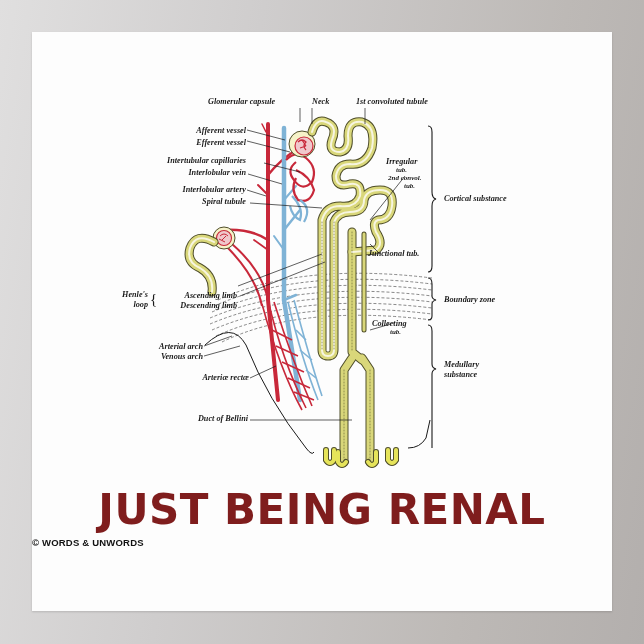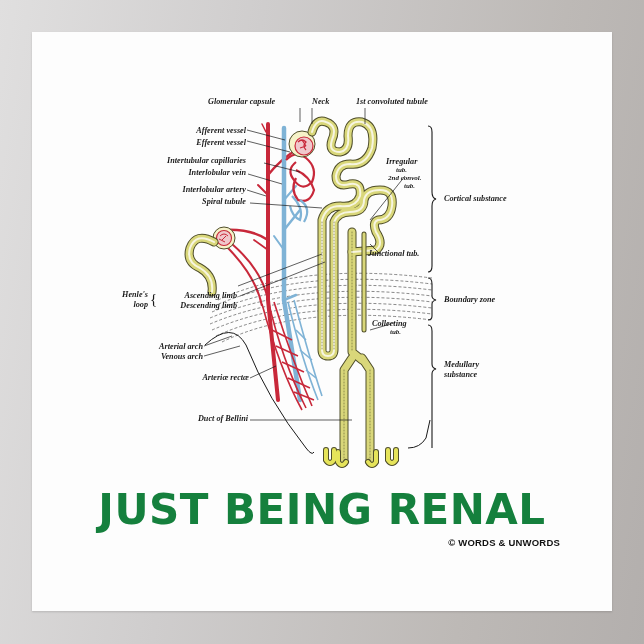--- a/index.html
+++ b/index.html
@@ -14,26 +14,26 @@
     background:#fdfdfd;
     box-shadow: 0 1px 2px rgba(0,0,0,0.15);
   }
   .diagram { position:absolute; left:0; top:0; width:644px; height:644px; }
   .lbl { font-family:"Liberation Serif", serif; font-style:italic; font-weight:bold; font-size:8.2px; fill:#1a1a1a; }
   .lbl-sm { font-size:7px; }
   .title {
     position:absolute; left:32px; top:486px; width:580px;
     text-align:center;
     font-family:"DejaVu Sans", sans-serif; font-weight:bold;
-    font-size:42px; letter-spacing:0.5px; color:#15803d;
+    font-size:42px; letter-spacing:0.5px; color:#7f1d1d;
     line-height:48px;
   }
   .credit {
     position:absolute; left:32px; top:537px; width:528px;
-    text-align:right;
+    text-align:left;
     font-family:"Liberation Sans", sans-serif; font-weight:bold;
     font-size:9.5px; color:#111; letter-spacing:0.2px;
   }
 </style>
 </head>
 <body>
 
 <div class="poster"></div>
 
 <svg class="diagram" viewBox="0 0 644 644" xmlns="http://www.w3.org/2000/svg">

